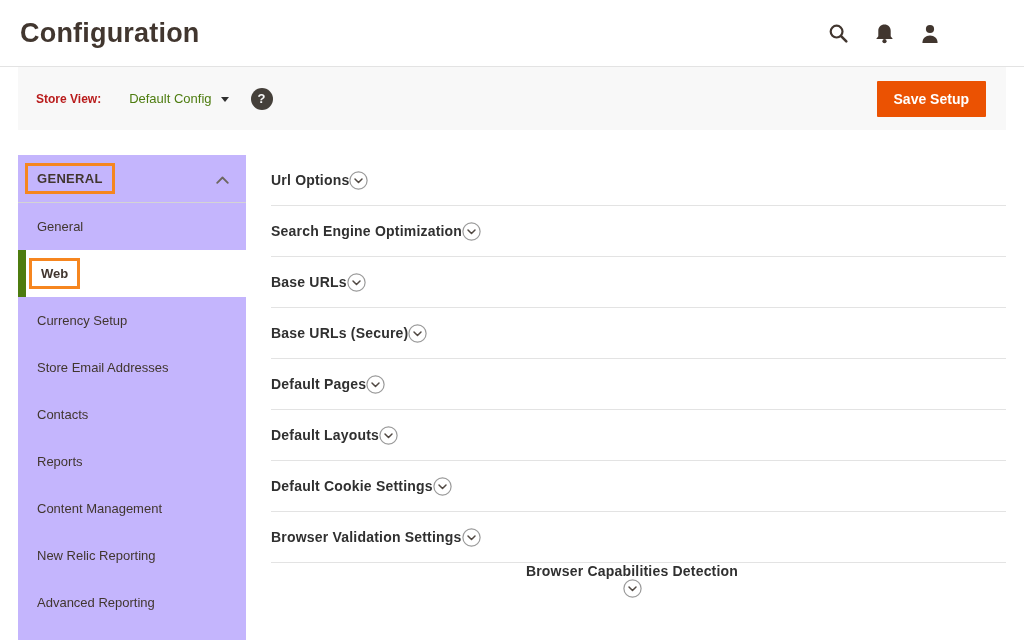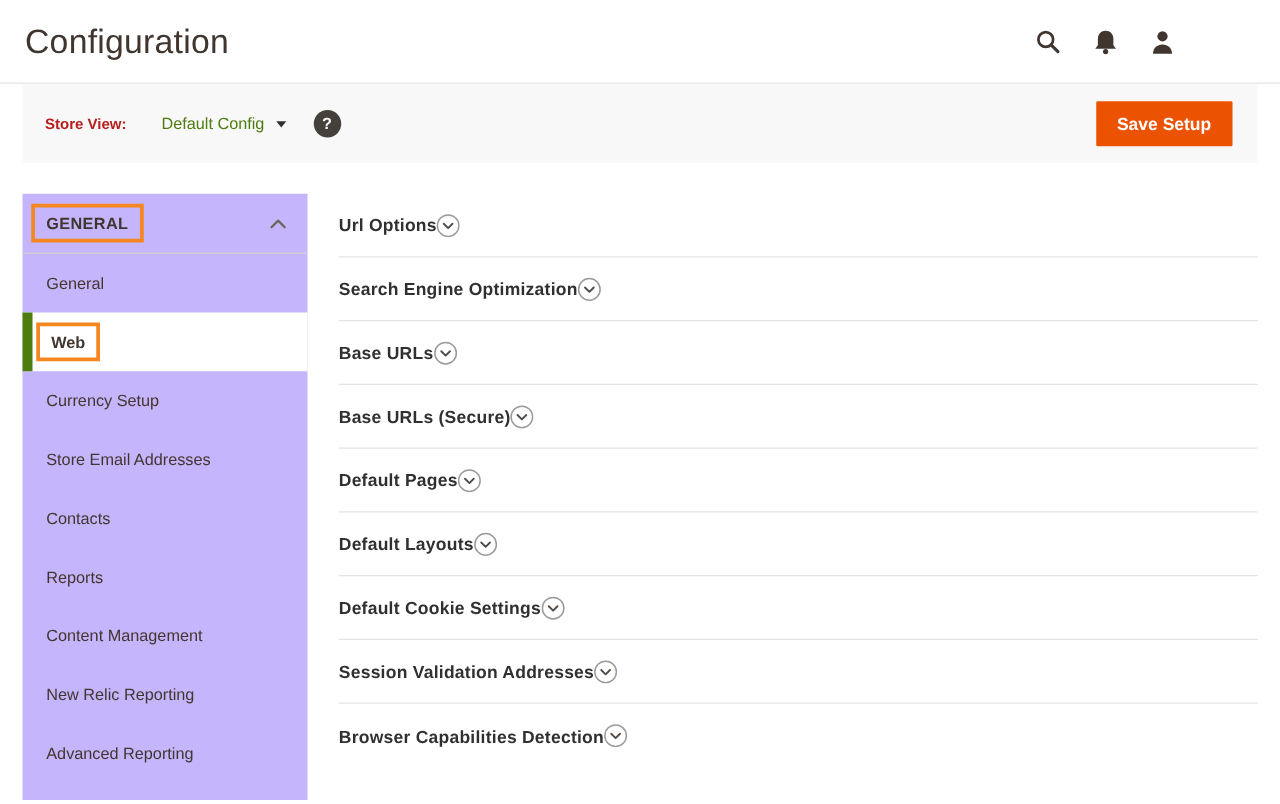--- a/index.html
+++ b/index.html
@@ -16,21 +16,21 @@
   .page-header {
     height: 67px;
     display: flex;
     align-items: center;
     justify-content: space-between;
     padding: 0 84px 0 20px;
     border-bottom: 1px solid #e3e3e3;
   }
   .page-title {
     font-size: 27px;
-    font-weight: 400;
+    font-weight: 700;
     color: #41362f;
     letter-spacing: 0.2px;
   }
   .header-actions { display: flex; align-items: center; gap: 26px; }
   .hicon { display: inline-flex; cursor: pointer; }
   .hicon svg { display: block; }
 
   
   .toolbar {
     margin: 0 18px;
@@ -105,21 +105,21 @@
 
   
   .sections { flex: 1; margin-left: 25px; }
   .section-row {
     height: 51px;
     display: flex; align-items: center; justify-content: flex-start;
     padding-right: 13px;
     border-bottom: 1px solid #e3e3e3;
     cursor: pointer;
   }
-  .section-row:last-child { border-bottom: none; }
+  .section-row:last-child { border-bottom: none; flex-direction: column; }
   .section-title { font-size: 14px; font-weight: 700; color: #303030; letter-spacing: 0.2px; }
   .chevron-circle { display: inline-flex; }
   .chevron-circle svg { display: block; }
 </style>
 </head>
 <body>
 
 <div class="page">
 
   <header class="page-header">
@@ -262,21 +262,21 @@
         <div class="section-row">
           <span class="section-title">Default Cookie Settings</span>
           <span class="chevron-circle">
             <svg width="19" height="19" viewBox="0 0 19 19">
               <circle cx="9.5" cy="9.5" r="8.6" fill="none" stroke="#9a9a9a" stroke-width="1.2"></circle>
               <path d="M6 8 L9.5 11.5 L13 8" fill="none" stroke="#514943" stroke-width="1.5" stroke-linecap="round" stroke-linejoin="round"></path>
             </svg>
           </span>
         </div>
         <div class="section-row">
-          <span class="section-title">Session Validation Addresses</span>
+          <span class="section-title">Browser Validation Settings</span>
           <span class="chevron-circle">
             <svg width="19" height="19" viewBox="0 0 19 19">
               <circle cx="9.5" cy="9.5" r="8.6" fill="none" stroke="#9a9a9a" stroke-width="1.2"></circle>
               <path d="M6 8 L9.5 11.5 L13 8" fill="none" stroke="#514943" stroke-width="1.5" stroke-linecap="round" stroke-linejoin="round"></path>
             </svg>
           </span>
         </div>
         <div class="section-row">
           <span class="section-title">Browser Capabilities Detection</span>
           <span class="chevron-circle">

